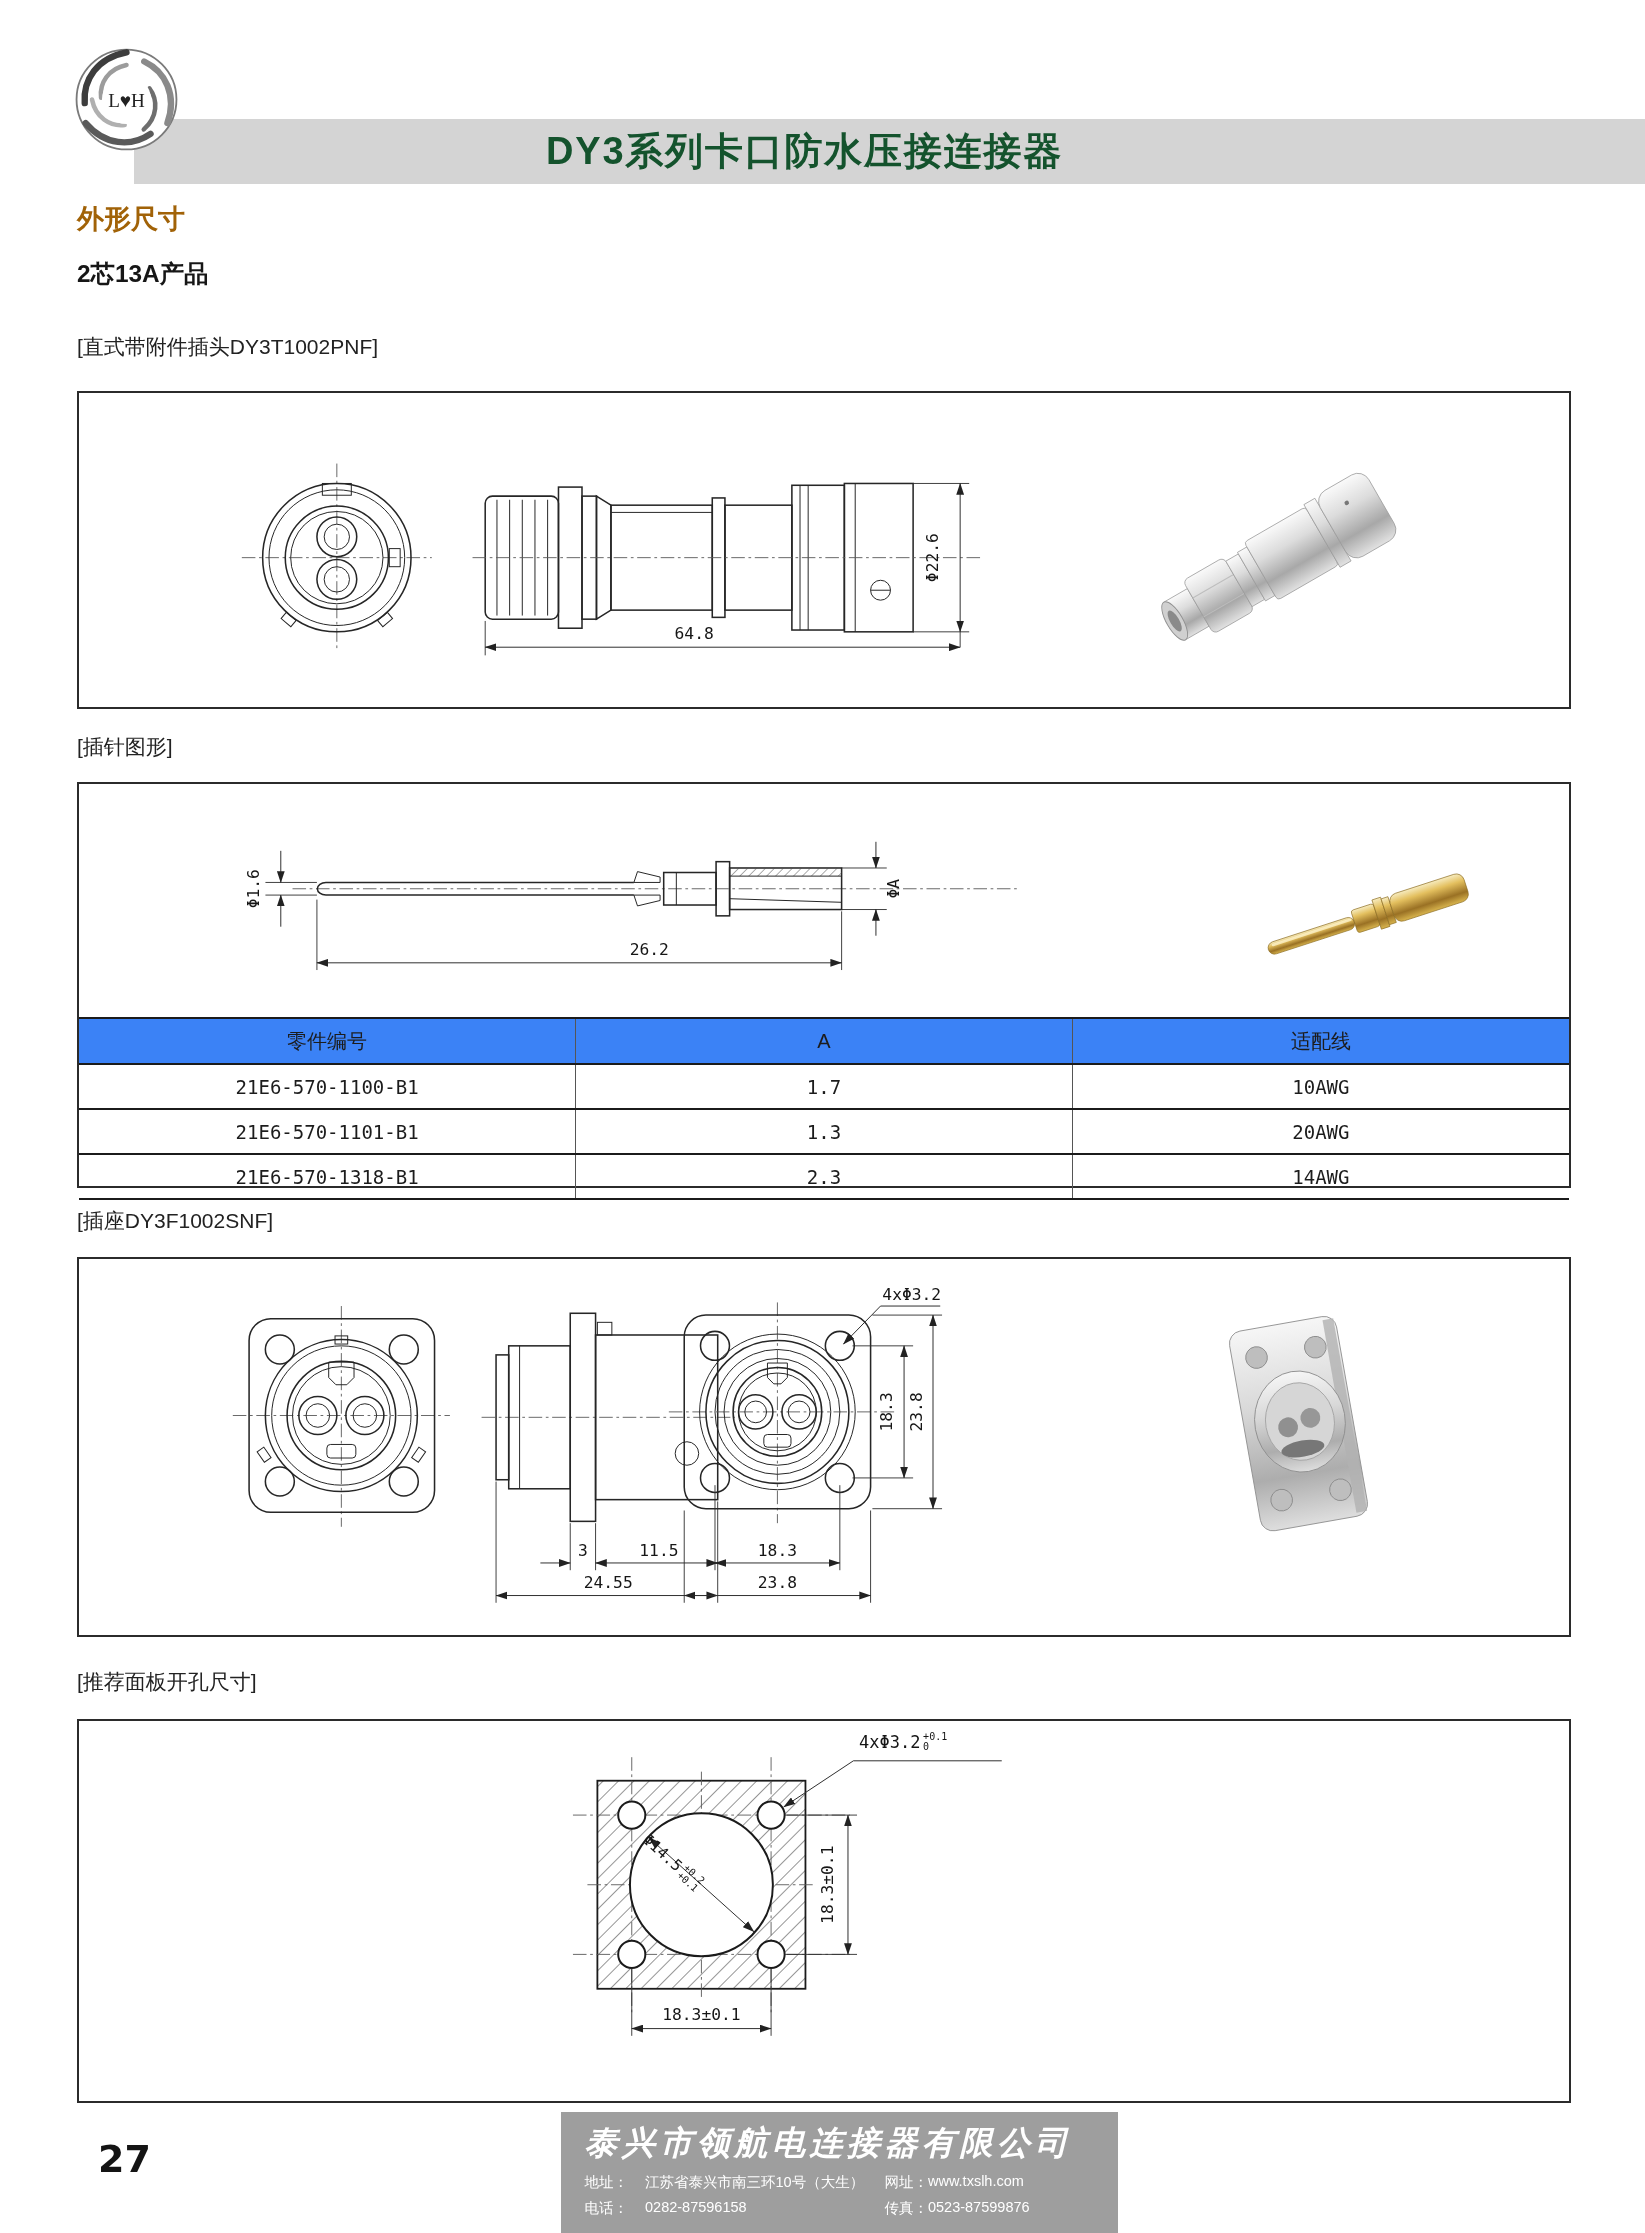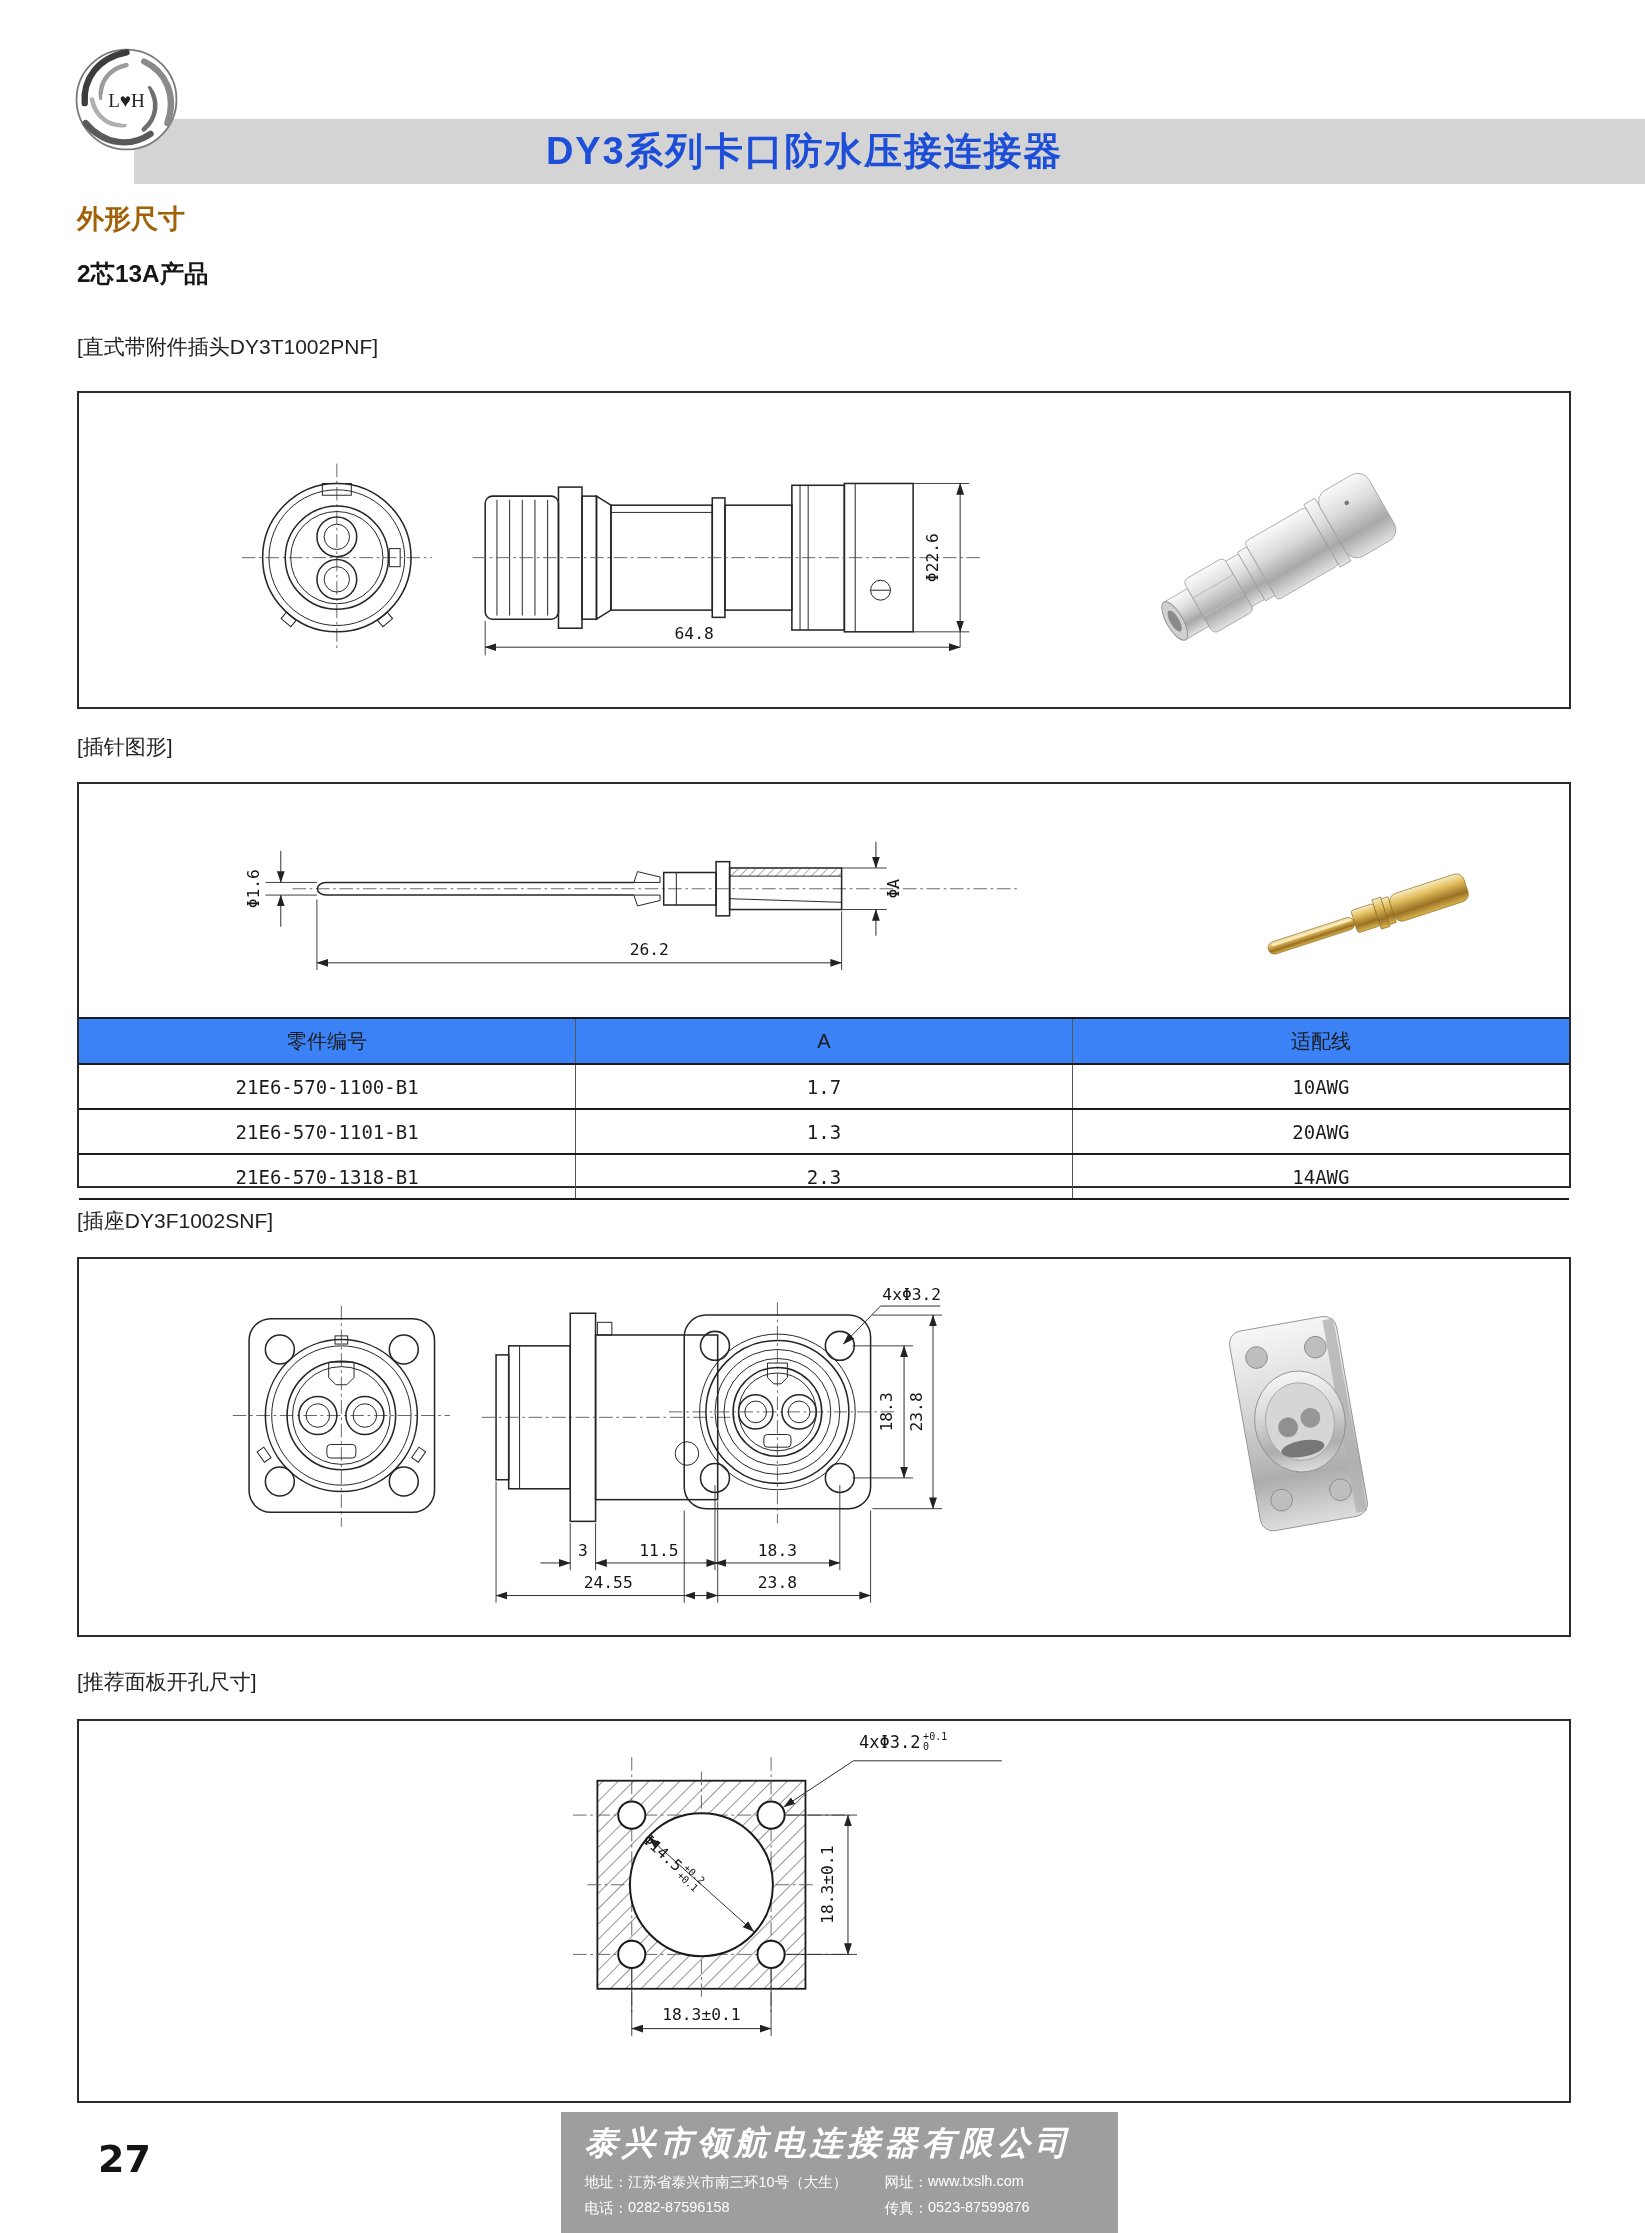--- a/index.html
+++ b/index.html
@@ -1,21 +1,21 @@
 <!DOCTYPE html>
 <html style="font-size:14.5px"><head>
 <meta charset="utf-8">
 <style>
   html,body{margin:0;padding:0;background:#ffffff;}
   .page{position:relative;width:1645px;height:2233px;background:#fff;overflow:hidden;
         font-family:"Liberation Sans",sans-serif;color:#1c1c1c;}
   
   .banner{position:absolute;left:134px;top:119px;width:1512px;height:65px;background:#d4d4d4;}
   .banner .title{position:absolute;left:412px;top:0;line-height:65px;font-size:38px;font-weight:700;
-        color:#1d4ed8;letter-spacing:1.8px;white-space:nowrap;}
+        color:#14532d;letter-spacing:1.8px;white-space:nowrap;}
   .logo{position:absolute;left:72px;top:45px;width:109px;height:109px;}
   .h-outline{position:absolute;left:77px;top:201px;font-size:27px;font-weight:700;color:#a16207;}
   .h-product{position:absolute;left:77px;top:258px;font-size:24.4px;font-weight:700;color:#161616;}
   .blabel{position:absolute;left:77px;font-size:21px;font-weight:400;color:#222;}
   
   .dbox{position:absolute;left:77px;width:1494px;border:2.3px solid #2b2b2b;background:#fff;box-sizing:border-box;}
   .dbox svg.fill{display:block;width:100%;}
   
   .s{fill:none;stroke:#262626;stroke-width:1.7;}
   .s1{fill:none;stroke:#262626;stroke-width:1.1;}
@@ -39,21 +39,21 @@
   .rotlabel{transform:rotate(42deg);transform-origin:left top;font-size:15.4px;}
   
   .pagenum{position:absolute;left:98px;top:2137px;font-size:38px;color:#141414;
         font-family:"DejaVu Sans",sans-serif;font-weight:bold;}
   .footer{position:absolute;left:561px;top:2112px;width:557px;height:121px;background:#9e9e9e;
         color:#fff;padding:9px 16.3px 0 23.5px;box-sizing:border-box;}
   .company{font-family:"Liberation Serif",serif;font-weight:700;font-style:italic;font-size:33px;
         letter-spacing:4.5px;white-space:nowrap;}
   .frow{display:flex;margin-top:7.2px;font-size:14.5px;white-space:nowrap;}
   .fcell{display:flex;}
-  .fcell.wide{width:58%;}
+  .fcell.wide{width:58%;gap:17px;}
 </style>
 </head>
 <body>
 
 <div class="page">
 
   <div class="banner">
     <span class="title">DY3系列卡口防水压接连接器</span>
   </div>
 

